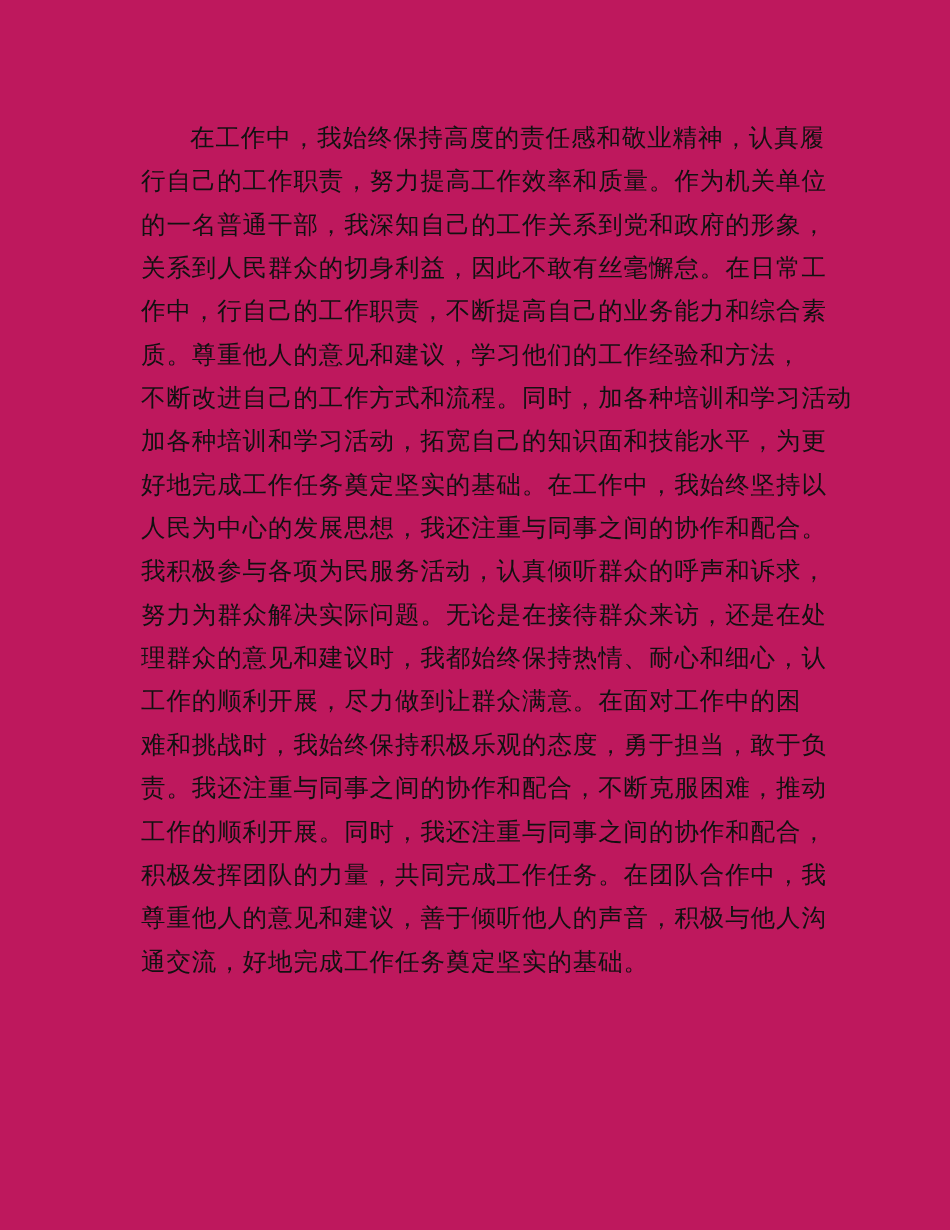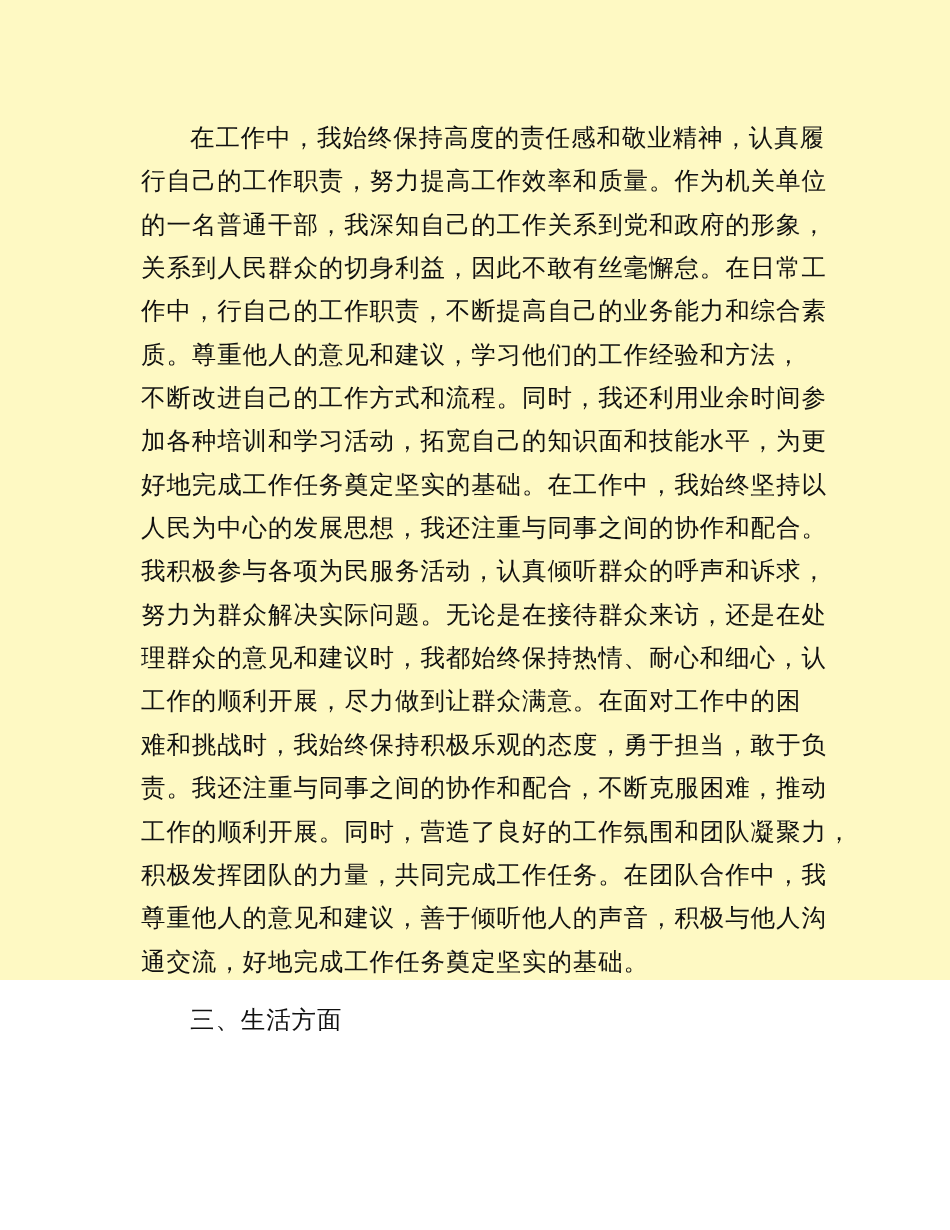--- a/index.html
+++ b/index.html
@@ -13,22 +13,22 @@
     position: relative;
     overflow: hidden;
     font-family: "DejaVu Sans", sans-serif;
     color: #111111;
   }
   .page {
     position: absolute;
     left: 0;
     top: 0;
     width: 950px;
-    height: 980px;
-    background: #fef9c3;
+    height: 1230px;
+    background: #be185d;
   }
   .body-text {
     position: absolute;
     left: 141px;
     top: 116px;
     width: 690px;
   }
   .line {
     display: block;
     height: 43.35px;
@@ -54,30 +54,29 @@
 <body>
 
 <div class="page">
   <div class="body-text">
     <span class="line indent">在工作中，我始终保持高度的责任感和敬业精神，认真履</span>
     <span class="line">行自己的工作职责，努力提高工作效率和质量。作为机关单位</span>
     <span class="line">的一名普通干部，我深知自己的工作关系到党和政府的形象，</span>
     <span class="line">关系到人民群众的切身利益，因此不敢有丝毫懈怠。在日常工</span>
     <span class="line">作中，行自己的工作职责，不断提高自己的业务能力和综合素</span>
     <span class="line">质。尊重他人的意见和建议，学习他们的工作经验和方法，</span>
-    <span class="line">不断改进自己的工作方式和流程。同时，我还利用业余时间参</span>
+    <span class="line">不断改进自己的工作方式和流程。同时，加各种培训和学习活动</span>
     <span class="line">加各种培训和学习活动，拓宽自己的知识面和技能水平，为更</span>
     <span class="line">好地完成工作任务奠定坚实的基础。在工作中，我始终坚持以</span>
     <span class="line">人民为中心的发展思想，我还注重与同事之间的协作和配合。</span>
     <span class="line">我积极参与各项为民服务活动，认真倾听群众的呼声和诉求，</span>
     <span class="line">努力为群众解决实际问题。无论是在接待群众来访，还是在处</span>
     <span class="line">理群众的意见和建议时，我都始终保持热情、耐心和细心，认</span>
     <span class="line">工作的顺利开展，尽力做到让群众满意。在面对工作中的困</span>
     <span class="line">难和挑战时，我始终保持积极乐观的态度，勇于担当，敢于负</span>
     <span class="line">责。我还注重与同事之间的协作和配合，不断克服困难，推动</span>
-    <span class="line">工作的顺利开展。同时，营造了良好的工作氛围和团队凝聚力，</span>
+    <span class="line">工作的顺利开展。同时，我还注重与同事之间的协作和配合，</span>
     <span class="line">积极发挥团队的力量，共同完成工作任务。在团队合作中，我</span>
     <span class="line">尊重他人的意见和建议，善于倾听他人的声音，积极与他人沟</span>
     <span class="line">通交流，好地完成工作任务奠定坚实的基础。</span>
   </div>
 
-  <div class="heading">三、生活方面</div>
 </div>
 
 </body></html>

